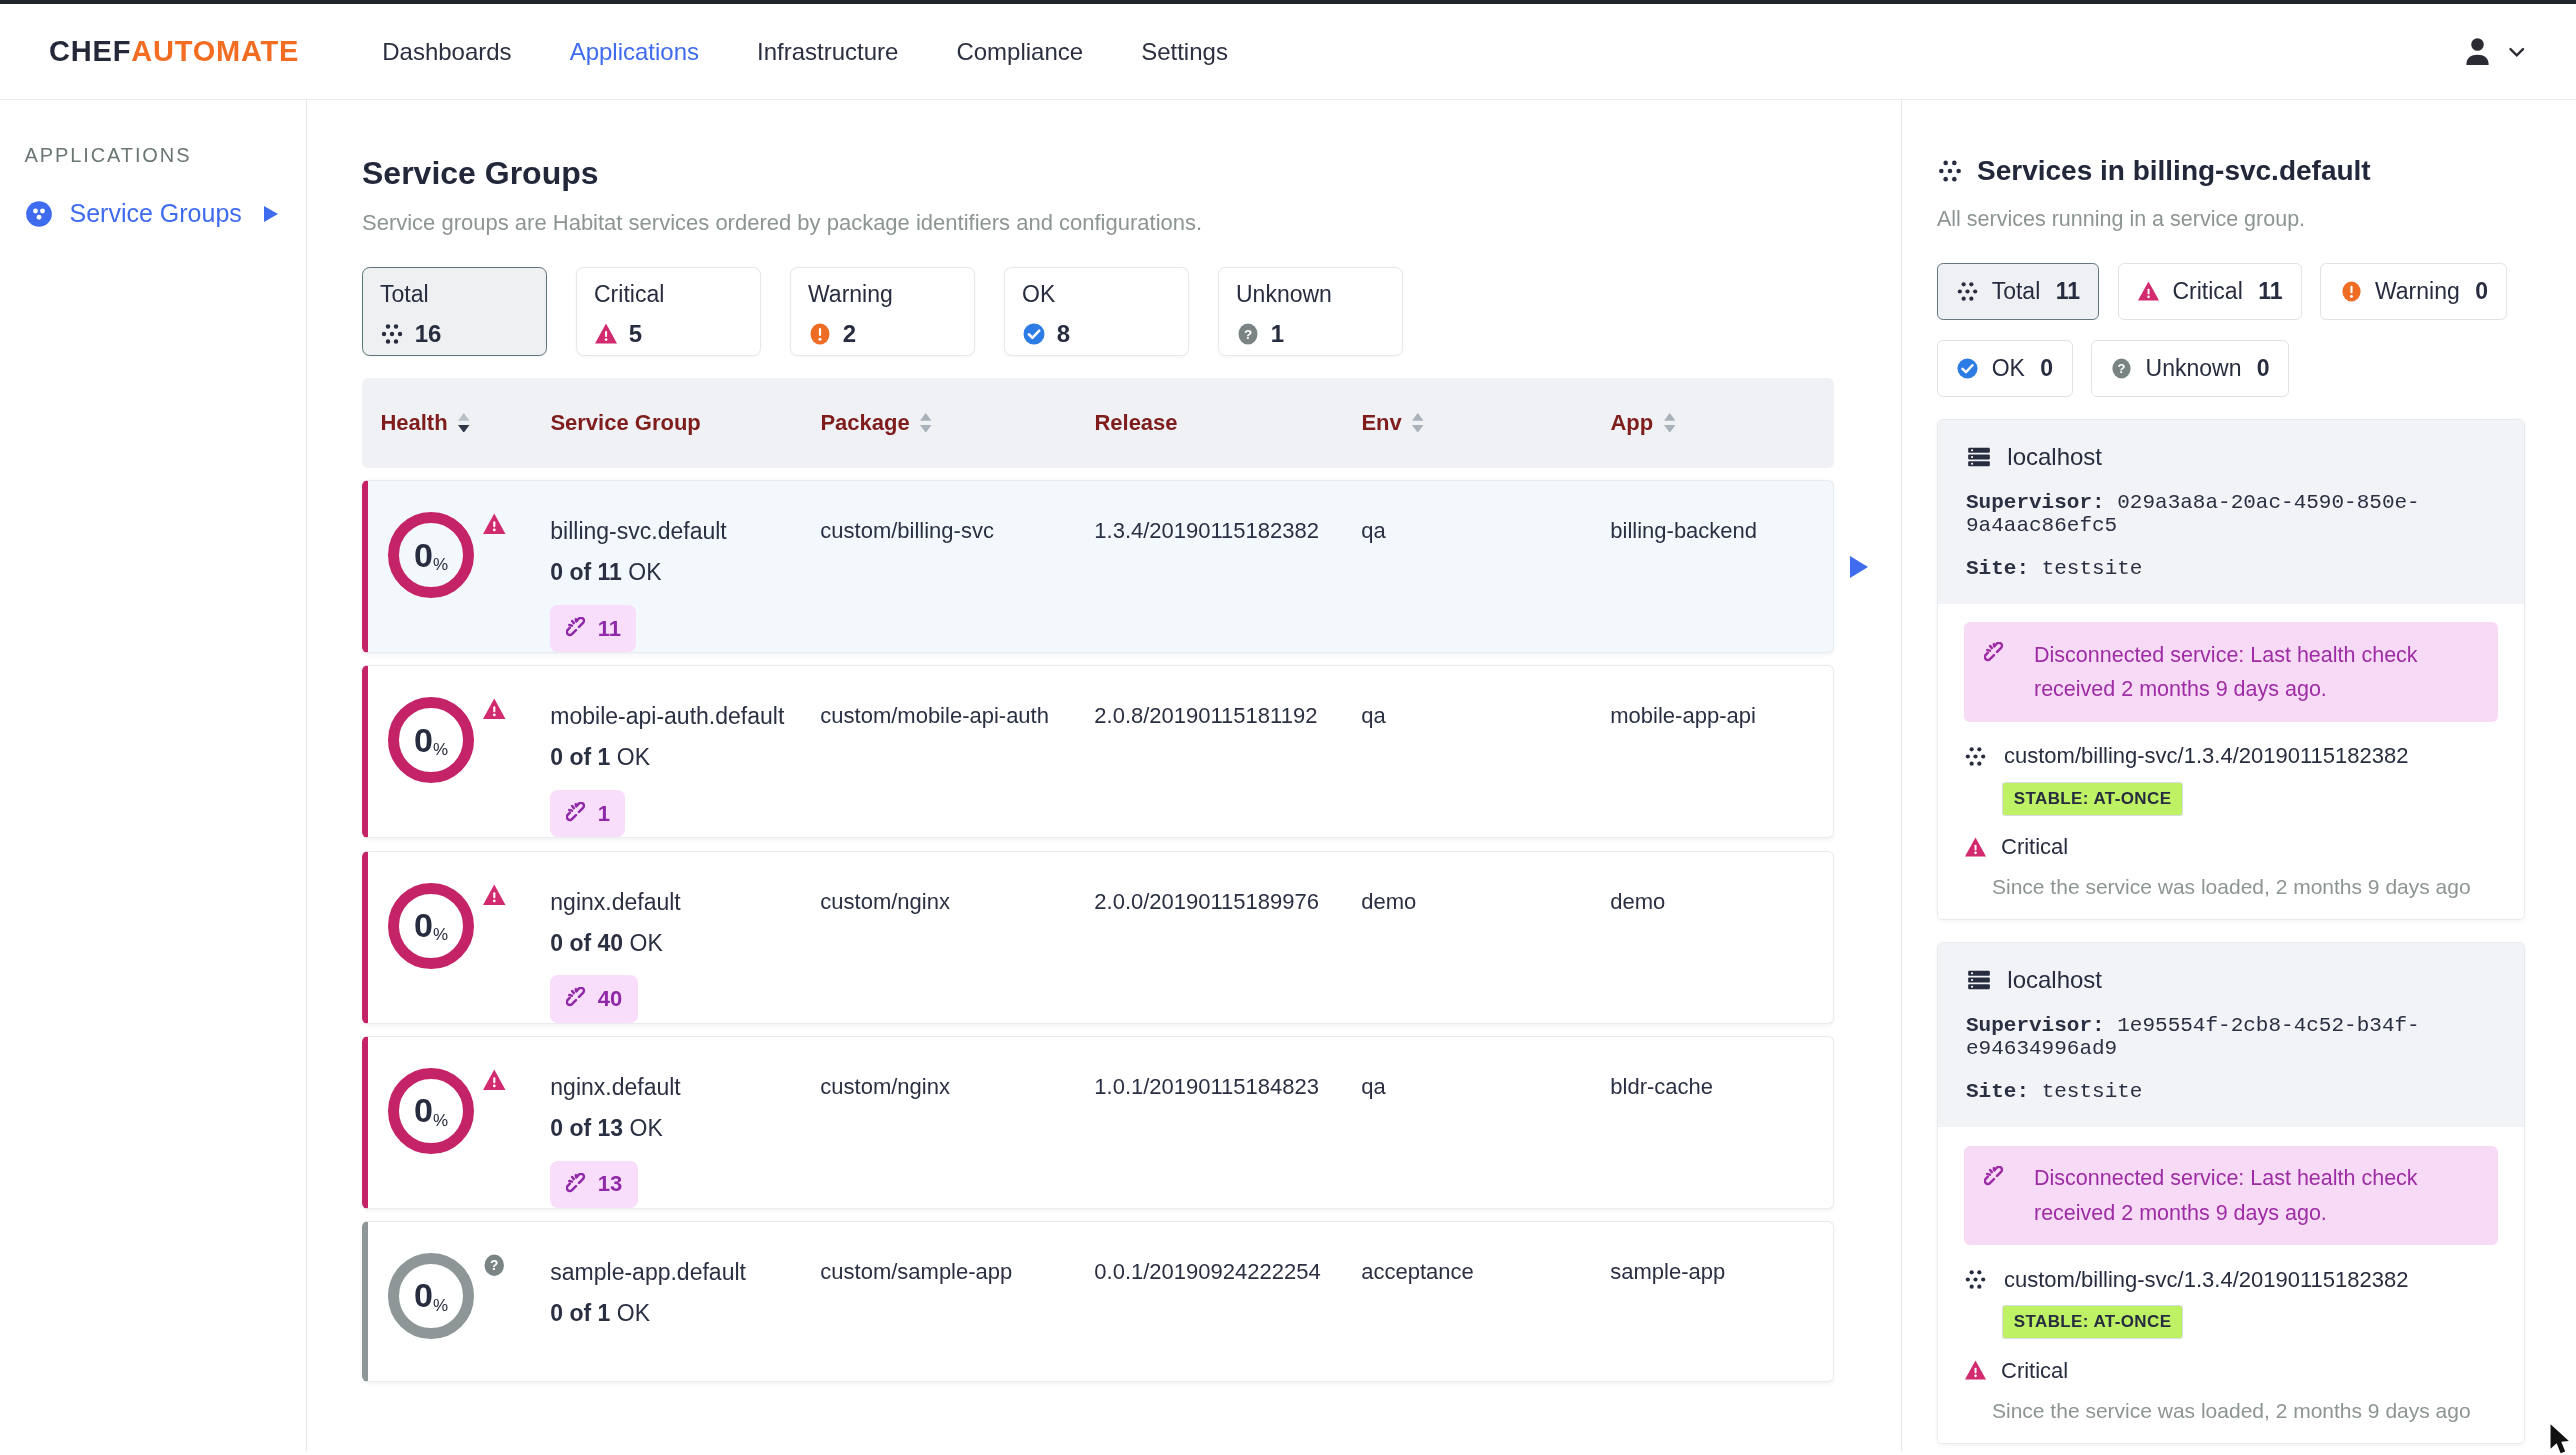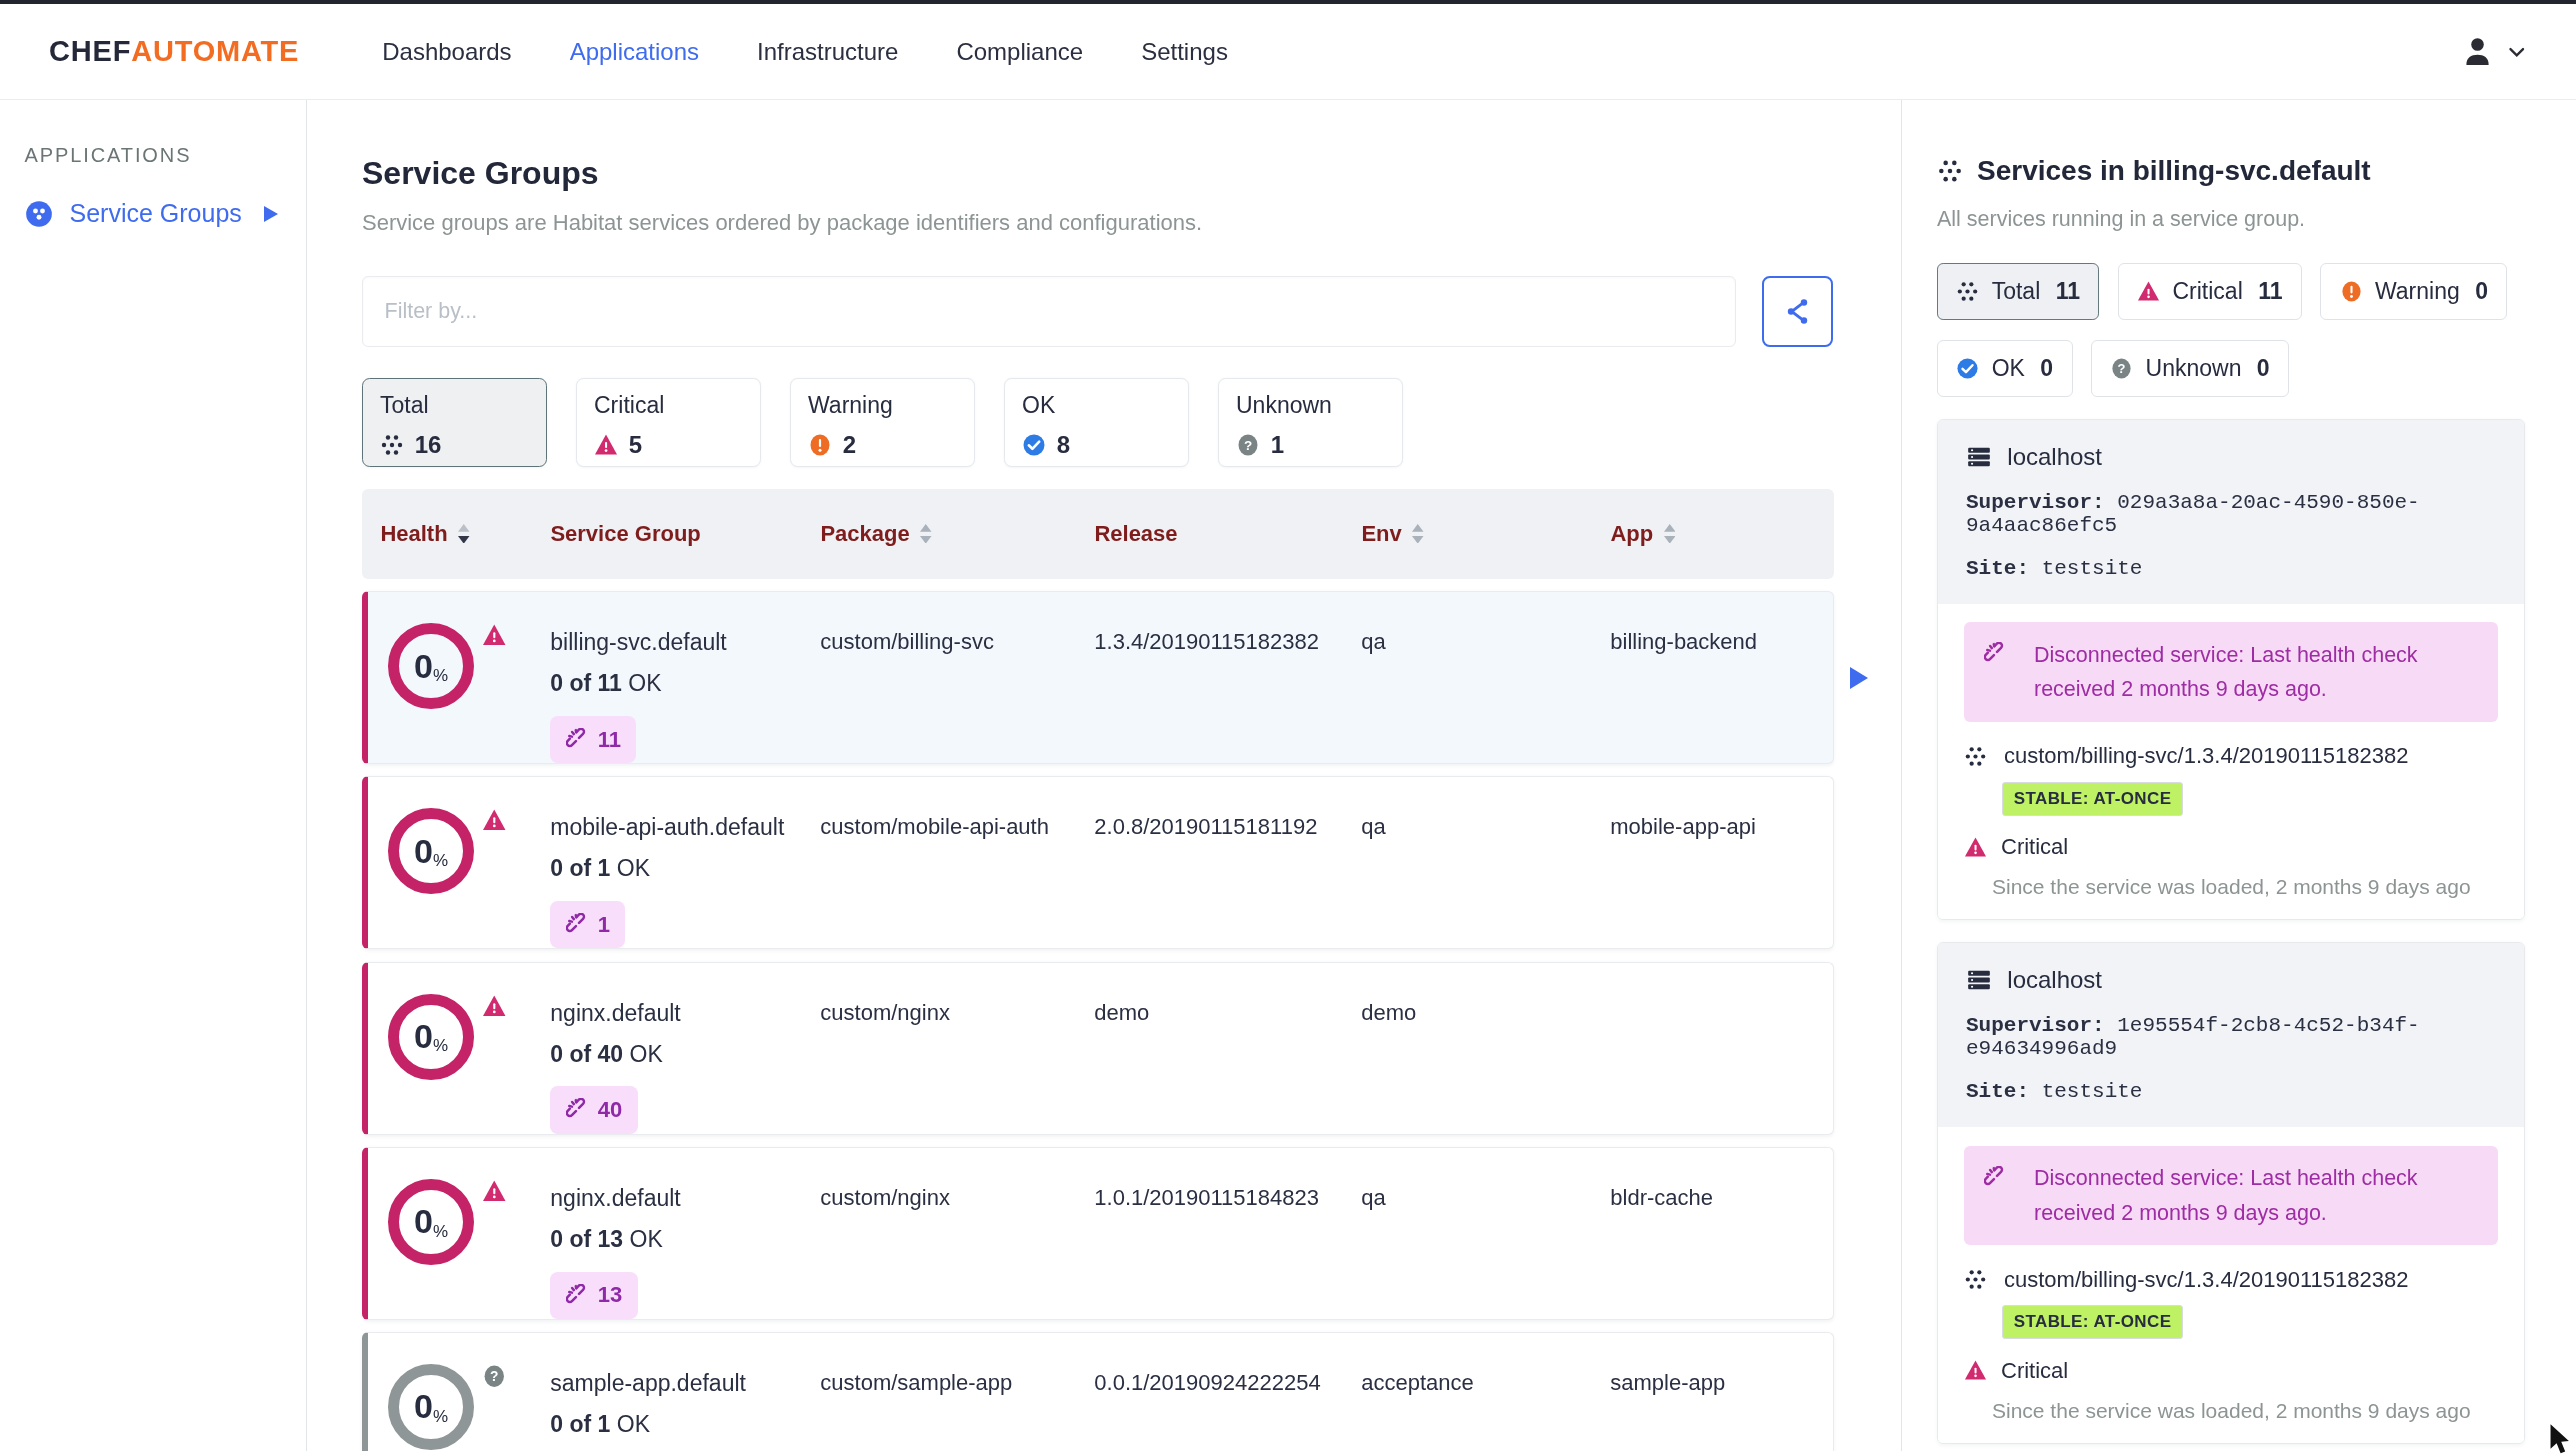--- a/index.html
+++ b/index.html
@@ -147,33 +147,20 @@
       </span>
       <span class="label">Service Groups</span>
       <span class="arrow"></span>
     </div>
   </aside>
 
   <main class="main">
     <h1 class="page-title">Service Groups</h1>
     <p class="page-sub">Service groups are Habitat services ordered by package identifiers and configurations.</p>
 
-    <div class="searchrow">
-      <input class="filter-input" type="text" placeholder="Filter by..." style="">
-      <button class="share-btn">
-        <span class="icon">
-          <svg width="31" height="31" viewBox="0 0 24 24" fill="none" stroke="#3f6bef" stroke-width="2.2" stroke-linecap="round">
-              <circle cx="17" cy="5" r="2.5" fill="#3f6bef" stroke="none"></circle>
-              <circle cx="7" cy="12" r="2.5" fill="#3f6bef" stroke="none"></circle>
-              <circle cx="17" cy="19" r="2.5" fill="#3f6bef" stroke="none"></circle>
-              <path d="M9.2 10.8 L14.8 6.4 M9.2 13.2 L14.8 17.6"></path>
-            </svg>
-        </span>
-      </button>
-    </div>
 
     <div class="status-cards" id="status-cards">
         <div class="status-card selected">
     <div class="sc-label">Total</div>
     <div class="sc-bottom">
       <span class="icon sc-icon">
               <svg width="24" height="24" viewBox="0 0 24 24" fill="#272C3F">
                 <circle cx="8" cy="4.5" r="2.2"></circle>
                 <circle cx="16" cy="4.5" r="2.2"></circle>
                 <circle cx="4" cy="12" r="2.2"></circle>
@@ -380,20 +367,21 @@
                 <svg width="23" height="23" viewBox="0 0 24 24" fill="none" stroke="#8F29A8" stroke-width="2.6" stroke-linecap="round">
                   <path d="M13.6 10.4 L17.8 6.2 a3.1 3.1 0 0 0 -4.4 -4.4 L11.2 4"></path>
                   <path d="M10.4 13.6 L6.2 17.8 a3.1 3.1 0 0 1 -4.4 -4.4 L4 11.2"></path>
                   <path d="M8.2 6.4 L6.4 4.2 M6.2 9 L3.4 8.4 M10.6 4.6 L10.2 2.2"></path>
                 </svg>
               </span>
         <span>40</span>
       </div>
     </div>
     <div class="cell">custom/nginx</div>
+    <div class="cell">2.0.0/20190115189976</div>
     <div class="cell">demo</div>
     <div class="cell">demo</div>
   </div>
         <div class="row grid-cols critical">
     <div class="cell health">
       <div class="donut">
         <span class="num">0</span>
               <span class="pct">%</span>
       </div>
       <span class="icon row-status">

